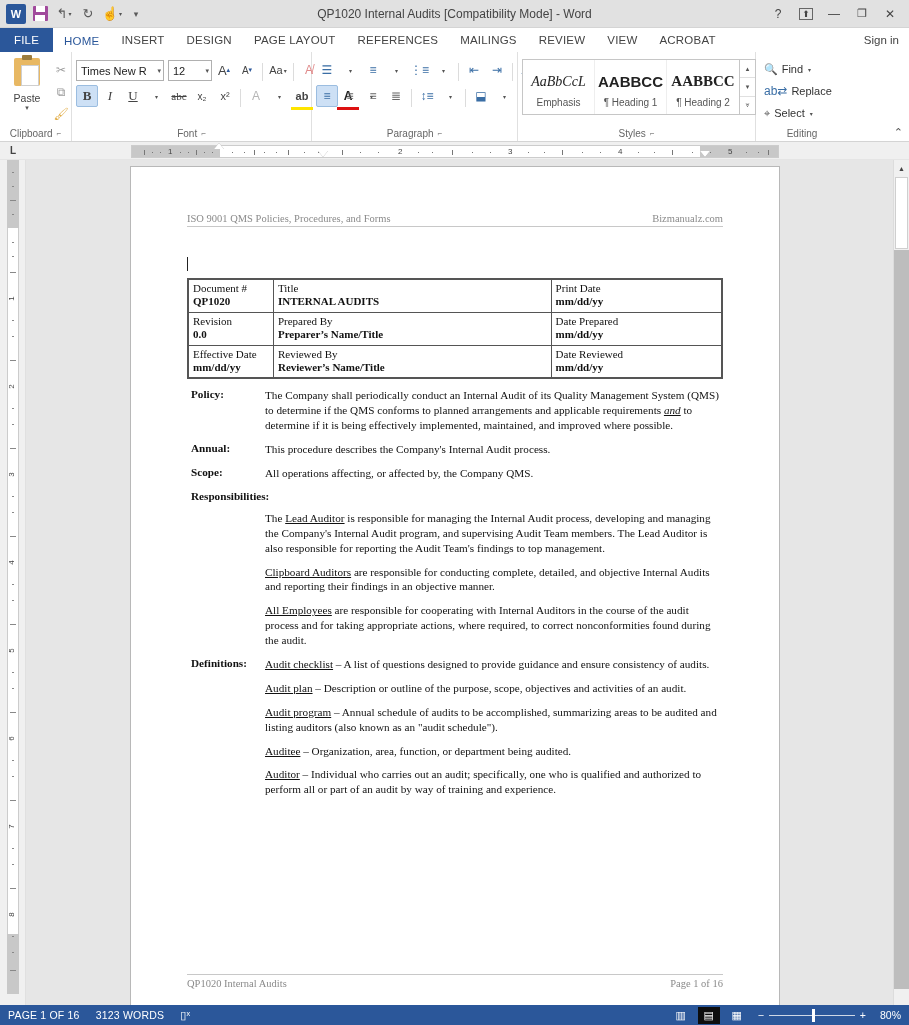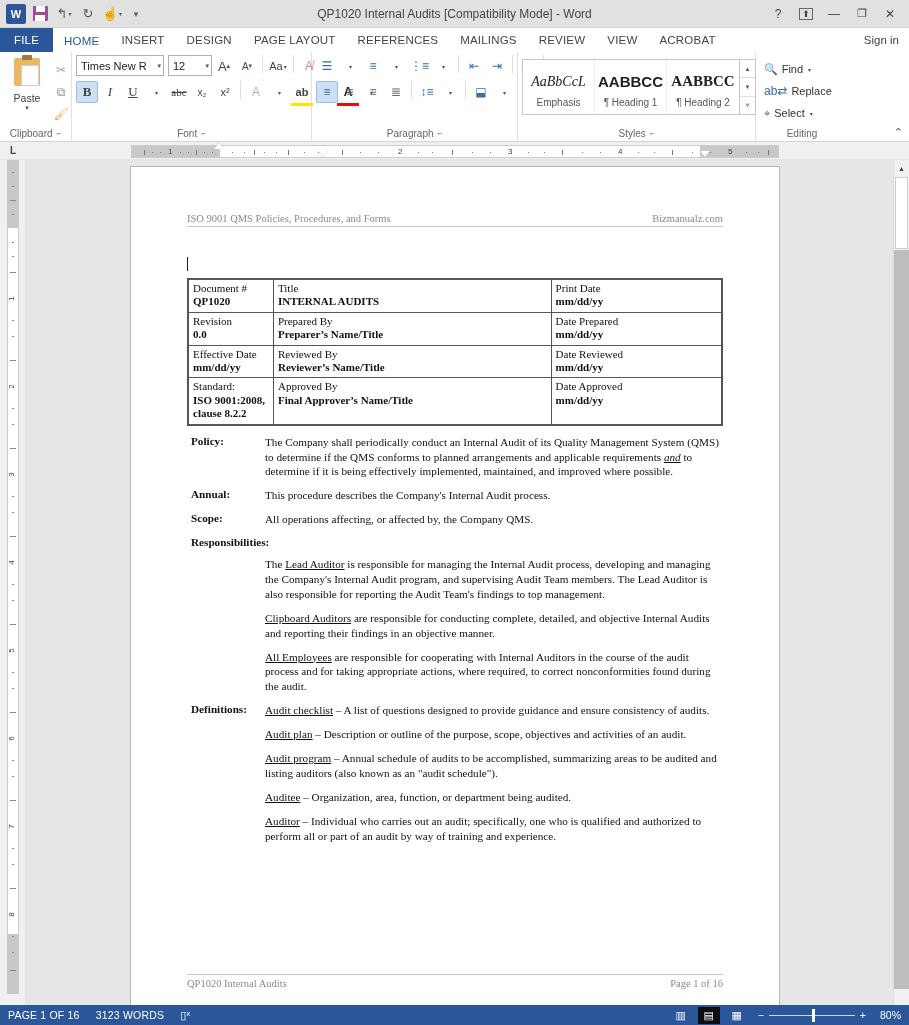--- a/index.html
+++ b/index.html
@@ -112,21 +112,21 @@
     font-size: 12px; color: #9a9a9a;
   }
 
   
   .ic {
     height: 22px; min-width: 22px; display: inline-flex; align-items: center;
     justify-content: center; font-size: 12px; color: #444; padding: 0 2px;
   }
   .ic.on { background: #cde0f5; border: 1px solid #9bbde0; border-radius: 2px; }
   .ic.dim { color: #b5b5b5; }
-  .row { display: flex; align-items: flex-start; height: 26px; gap: 1px; }
+  .row { display: flex; align-items: flex-end; height: 26px; gap: 1px; }
   .sep { width: 1px; height: 18px; background: #dcdcdc; margin: 0 3px; }
   .caret { font-size: 6px; color: #555; margin-left: 1px; }
 
   .fontbox {
     width: 88px; height: 21px; border: 1px solid #b0b0b0; background: #fff;
     display: flex; align-items: center; padding: 0 2px 0 4px; font-size: 11px; color: #222;
   }
   .sizebox {
     width: 44px; height: 21px; border: 1px solid #b0b0b0; background: #fff;
     display: flex; align-items: center; padding: 0 2px 0 4px; font-size: 11px; color: #222;
@@ -664,34 +664,20 @@
           </td>
           <td class="c2">
             <div class="cell-lbl">Reviewed By</div>
             <div class="cell-val">Reviewer’s Name/Title</div>
           </td>
           <td class="c3">
             <div class="cell-lbl">Date Reviewed</div>
             <div class="cell-val">mm/dd/yy</div>
           </td>
         </tr>
-        <tr>
-          <td class="c1">
-            <div class="cell-lbl">Standard:</div>
-            <div class="cell-val">ISO 9001:2008, clause 8.2.2</div>
-          </td>
-          <td class="c2">
-            <div class="cell-lbl">Approved By</div>
-            <div class="cell-val">Final Approver’s Name/Title</div>
-          </td>
-          <td class="c3">
-            <div class="cell-lbl">Date Approved</div>
-            <div class="cell-val">mm/dd/yy</div>
-          </td>
-        </tr>
       </tbody>
         </table>
 
       <div class="doc-body">
 
         <div class="sect">
           <div class="sect-lbl">Policy:</div>
           <div class="sect-txt">
             <span>The Company shall periodically conduct an Internal Audit of its Quality Management System (QMS) to determine if the QMS conforms to planned arrangements and applicable requirements </span><i class="emph">and</i><span> to determine if it is being effectively implemented, maintained, and improved where possible.</span>
           </div>

